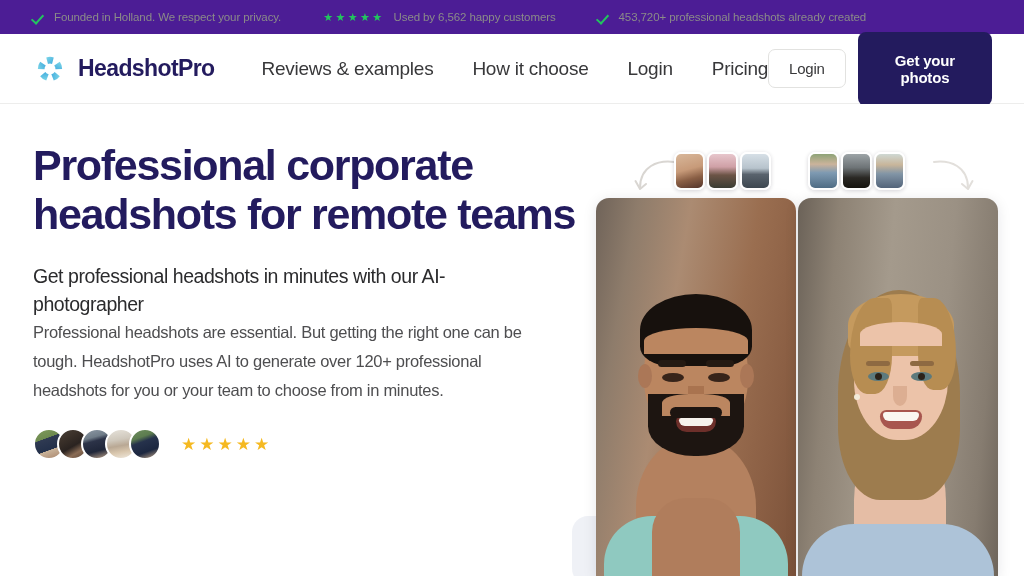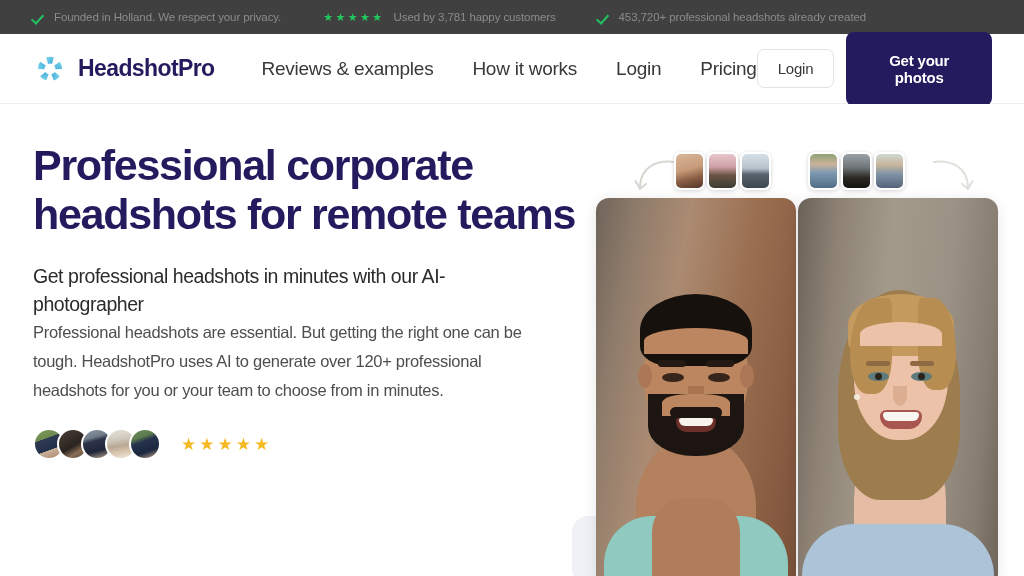--- a/index.html
+++ b/index.html
@@ -7,21 +7,21 @@
     width: 1024px; height: 576px;
     overflow: hidden;
     background: #ffffff;
     font-family: "Liberation Sans", sans-serif;
     -webkit-font-smoothing: antialiased;
   }
 
   
   .topbar {
     height: 34px;
-    background: #404040;
+    background: #4c1d95;
     display: flex;
     align-items: center;
     padding-left: 33px;
     font-size: 11.5px;
     color: #8b8b89;
     letter-spacing: -0.1px;
     white-space: nowrap;
   }
   .topbar-item { display: flex; align-items: center; }
   .topbar-item + .topbar-item { margin-left: 42px; }
@@ -228,21 +228,21 @@
 </head>
 <body>
 
 <div class="topbar">
   <div class="topbar-item">
     <span class="tb-check"></span>
     <span>Founded in Holland. We respect your privacy.</span>
   </div>
   <div class="topbar-item">
     <span class="tb-stars">★★★★★</span>
-    <span>Used by 3,781 happy customers</span>
+    <span>Used by 6,562 happy customers</span>
   </div>
   <div class="topbar-item">
     <span class="tb-check"></span>
     <span>453,720+ professional headshots already created</span>
   </div>
 </div>
 
 <div class="header">
   <div class="brand">
     <svg class="brand-mark" viewBox="0 0 100 100">
@@ -270,21 +270,21 @@
               <path d="M -11 -34 A 36 36 0 0 1 11 -34 L 6 -15 A 17 17 0 0 0 -6 -15 Z"></path>
             </g>
         </g>
       </g>
     </svg>
     <span class="brand-name">HeadshotPro</span>
   </div>
 
   <div class="nav">
     <a class="nav-link">Reviews &amp; examples</a>
-    <a class="nav-link">How it works</a>
+    <a class="nav-link">How it choose</a>
     <a class="nav-link">Login</a>
     <a class="nav-link">Pricing</a>
   </div>
 
   <div class="header-actions">
     <button class="btn-login">Login</button>
     <button class="btn-cta">Get your photos</button>
   </div>
 </div>
 

